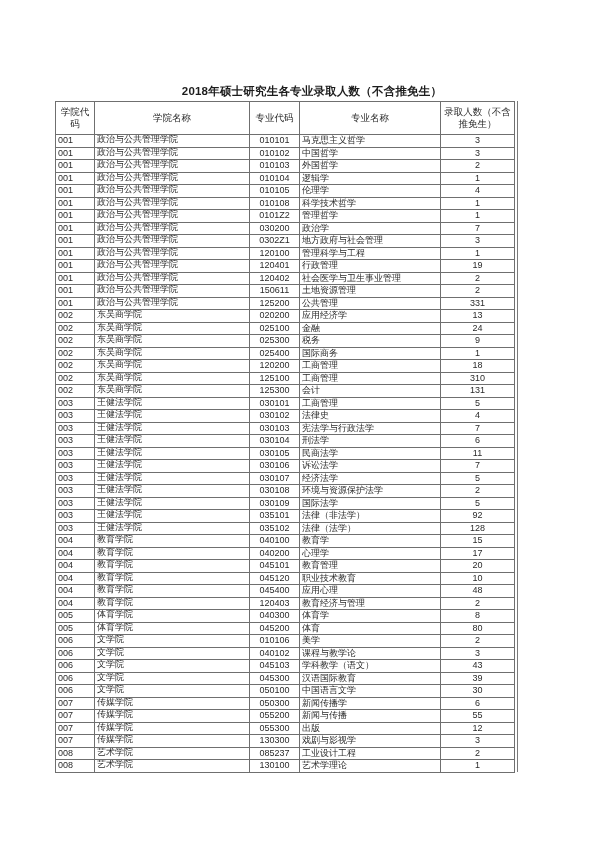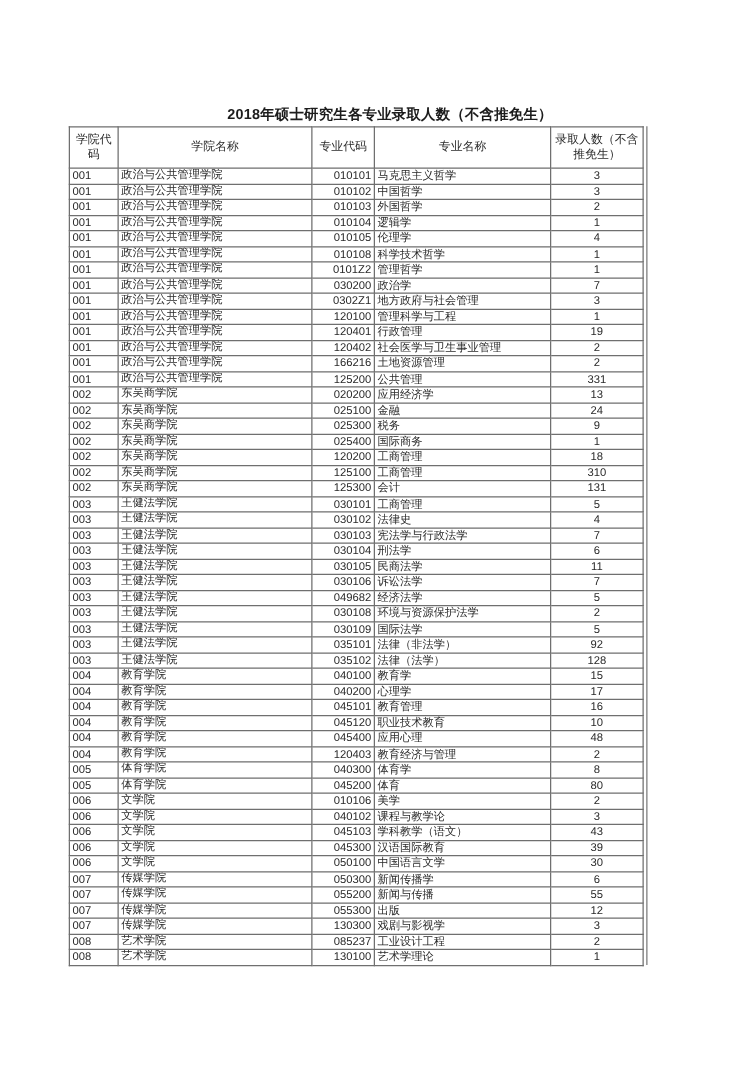--- a/index.html
+++ b/index.html
@@ -48,21 +48,21 @@
     padding: 1px 2px;
   }
   table.adm tbody td {
     height: 12.5px;
     line-height: 11px;
     padding: 0 2px;
     vertical-align: middle;
   }
   td.c-code   { text-align: left;  padding-left: 2px; margin-left: 28px; }
   td.c-college{ text-align: left;  padding-left: 4px; font-family: Liberation Mono, monospace; }
-  td.c-mcode  { text-align: right;  padding-left: 3px; }
+  td.c-mcode  { text-align: center;  padding-left: 3px; }
   td.c-major  { text-align: left;  padding-left: 4px; }
   td.c-count  { text-align: center; }
   .outer-right-line {
     position: absolute;
     top: 101px;
     left: 517px;
     width: 1px;
     height: 671px;
     background: #7a7a7a;
   }
@@ -172,21 +172,21 @@
         <tr>
         <td class="c-code">001</td>
         <td class="c-college">政治与公共管理学院</td>
         <td class="c-mcode">120402</td>
         <td class="c-major">社会医学与卫生事业管理</td>
         <td class="c-count">2</td>
       </tr>
         <tr>
         <td class="c-code">001</td>
         <td class="c-college">政治与公共管理学院</td>
-        <td class="c-mcode">166216</td>
+        <td class="c-mcode">150611</td>
         <td class="c-major">土地资源管理</td>
         <td class="c-count">2</td>
       </tr>
         <tr>
         <td class="c-code">001</td>
         <td class="c-college">政治与公共管理学院</td>
         <td class="c-mcode">125200</td>
         <td class="c-major">公共管理</td>
         <td class="c-count">331</td>
       </tr>
@@ -277,21 +277,21 @@
         <tr>
         <td class="c-code">003</td>
         <td class="c-college">王健法学院</td>
         <td class="c-mcode">030106</td>
         <td class="c-major">诉讼法学</td>
         <td class="c-count">7</td>
       </tr>
         <tr>
         <td class="c-code">003</td>
         <td class="c-college">王健法学院</td>
-        <td class="c-mcode">049682</td>
+        <td class="c-mcode">030107</td>
         <td class="c-major">经济法学</td>
         <td class="c-count">5</td>
       </tr>
         <tr>
         <td class="c-code">003</td>
         <td class="c-college">王健法学院</td>
         <td class="c-mcode">030108</td>
         <td class="c-major">环境与资源保护法学</td>
         <td class="c-count">2</td>
       </tr>
@@ -328,21 +328,21 @@
         <td class="c-college">教育学院</td>
         <td class="c-mcode">040200</td>
         <td class="c-major">心理学</td>
         <td class="c-count">17</td>
       </tr>
         <tr>
         <td class="c-code">004</td>
         <td class="c-college">教育学院</td>
         <td class="c-mcode">045101</td>
         <td class="c-major">教育管理</td>
-        <td class="c-count">16</td>
+        <td class="c-count">20</td>
       </tr>
         <tr>
         <td class="c-code">004</td>
         <td class="c-college">教育学院</td>
         <td class="c-mcode">045120</td>
         <td class="c-major">职业技术教育</td>
         <td class="c-count">10</td>
       </tr>
         <tr>
         <td class="c-code">004</td>

